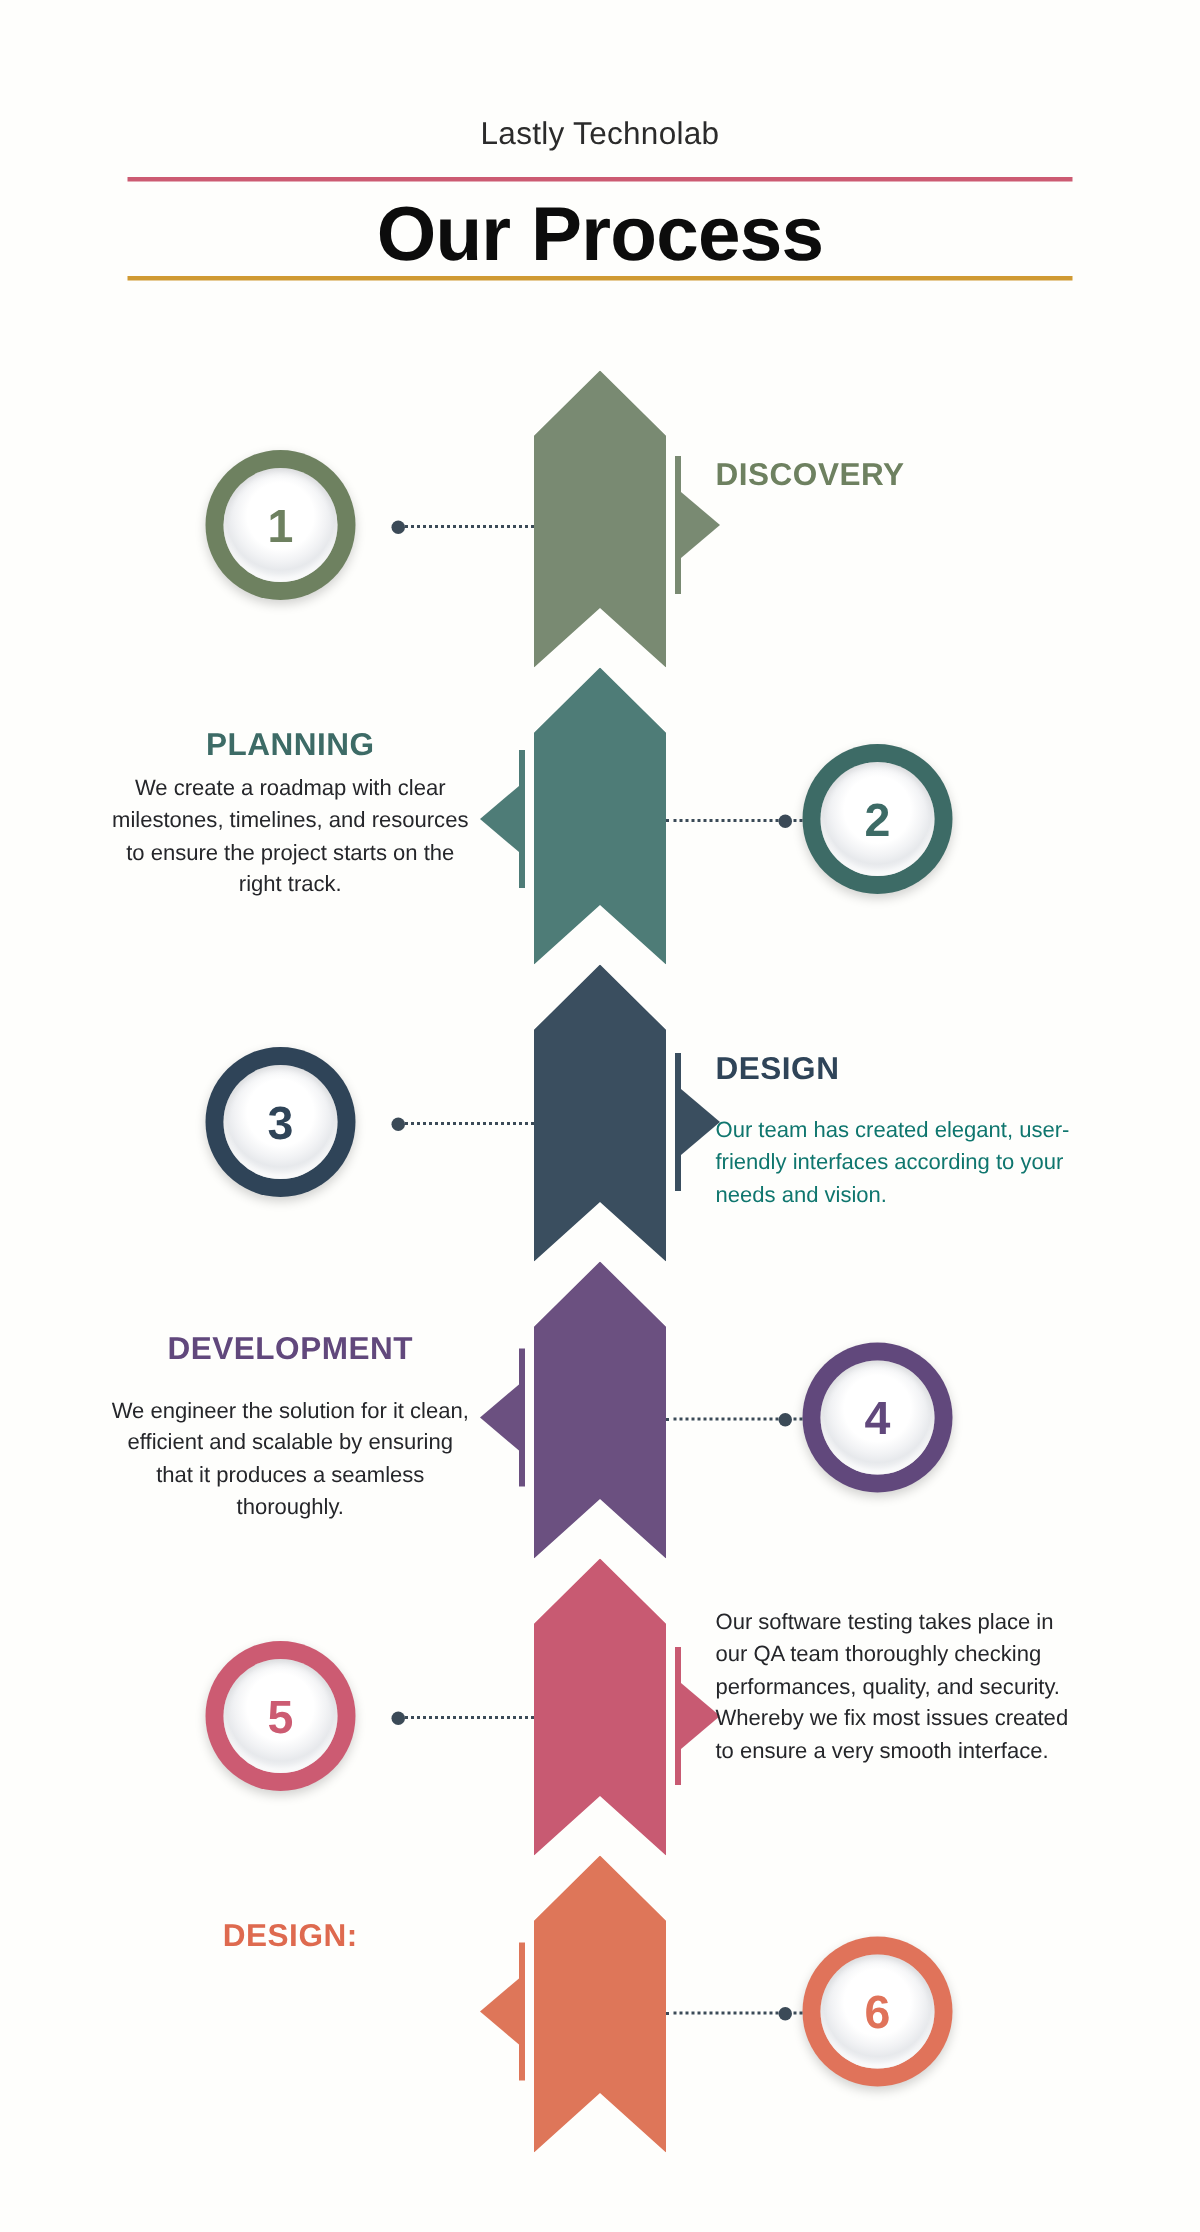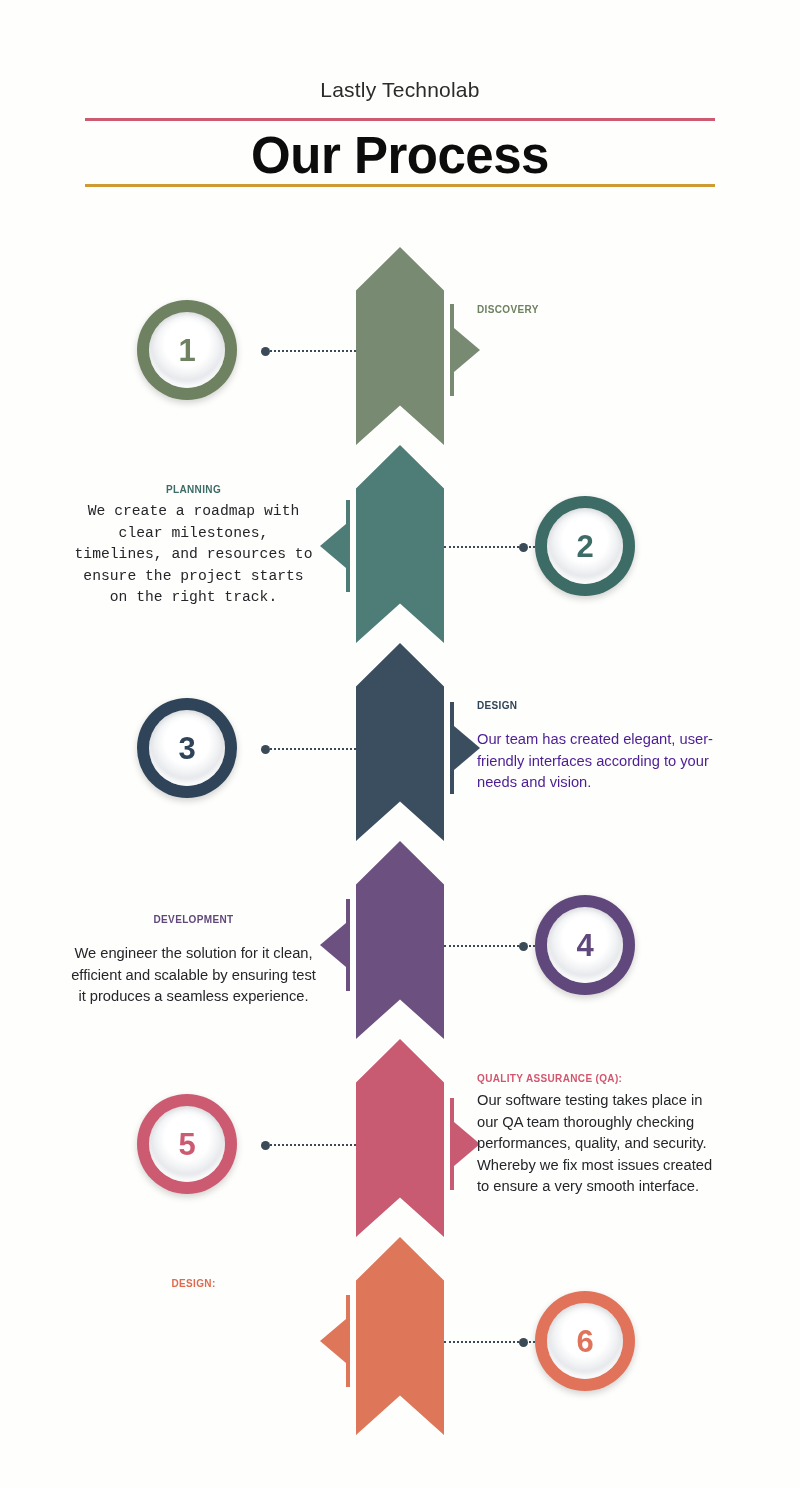--- a/index.html
+++ b/index.html
@@ -82,21 +82,21 @@
     box-shadow: inset 0 2px 5px rgba(0,0,0,.10), inset 0 -2px 4px rgba(255,255,255,.9);
     display: flex; align-items: center; justify-content: center;
   }
   .circle .num {
     font-size: 31px; font-weight: bold; line-height: 1;
   }
 
   
   .block { position: absolute; width: 245px; }
   .block .heading {
-    font-size: 10px; font-weight: bold; letter-spacing: .35px;
+    font-size: 21px; font-weight: bold; letter-spacing: .35px;
     line-height: 1.32; margin-bottom: 5px;
   }
   .block .body {
     font-size: 14.7px; color: #25262A; line-height: 1.46;
   }
   .block.left-side { text-align: center; }
   .block.right-side { text-align: left; }
   .block.gap .body { margin-top: 17px; }
 </style>
 </head>
@@ -139,65 +139,64 @@
       </div>
       <div class="circle" style="top: 496px; left: 535px; background: rgb(61, 107, 102); box-shadow: rgba(0, 0, 0, 0.18) 0px 3px 7px;">
         <div class="inner">
           <div class="num" style="color: rgb(61, 107, 102);">2</div>
         </div>
       </div>
       <div class="connector" style="top: 546px; border-top-color: rgb(59, 74, 87); left: 444px; width: 91px;"></div>
       <div class="conn-dot" style="top: 543px; left: 519px; background: rgb(59, 74, 87);"></div>
       <div class="block left-side" style="top: 483px; left: 71px;">
         <div class="heading" style="color: rgb(61, 107, 102);">PLANNING</div>
-        <div class="body" style="color: rgb(37, 38, 42); font-family: Liberation Mono, monospace;">We create a roadmap with clear milestones, timelines, and resources to ensure the project starts on the right track.</div>
+        <div class="body" style="color: rgb(37, 38, 42);">We create a roadmap with clear milestones, timelines, and resources to ensure the project starts on the right track.</div>
       </div>
       <div class="marker right" style="top: 702px; left: 450px;">
         <div class="bar" style="background: rgb(58, 78, 95);"></div>
         <div class="tri" style="border-left-color: rgb(58, 78, 95);"></div>
       </div>
       <div class="circle" style="top: 698px; left: 137px; background: rgb(47, 68, 88); box-shadow: rgba(0, 0, 0, 0.18) 0px 3px 7px;">
         <div class="inner">
           <div class="num" style="color: rgb(47, 68, 88);">3</div>
         </div>
       </div>
       <div class="connector" style="top: 748px; border-top-color: rgb(59, 74, 87); left: 265px; width: 91px;"></div>
       <div class="conn-dot" style="top: 745px; left: 261px; background: rgb(59, 74, 87);"></div>
       <div class="block right-side gap" style="top: 699px; left: 477px;">
         <div class="heading" style="color: rgb(47, 68, 88);">DESIGN</div>
-        <div class="body" style="color: #4c1d95;">Our team has created elegant, user-friendly interfaces according to your needs and vision.</div>
+        <div class="body" style="color: #0f766e;">Our team has created elegant, user-friendly interfaces according to your needs and vision.</div>
       </div>
       <div class="marker left" style="top: 899px; left: 316px;">
         <div class="bar" style="background: rgb(107, 80, 128);"></div>
         <div class="tri" style="border-right-color: rgb(107, 80, 128);"></div>
       </div>
       <div class="circle" style="top: 895px; left: 535px; background: rgb(97, 72, 124); box-shadow: rgba(0, 0, 0, 0.18) 0px 3px 7px;">
         <div class="inner">
           <div class="num" style="color: rgb(97, 72, 124);">4</div>
         </div>
       </div>
       <div class="connector" style="top: 945px; border-top-color: rgb(59, 74, 87); left: 444px; width: 91px;"></div>
       <div class="conn-dot" style="top: 942px; left: 519px; background: rgb(59, 74, 87);"></div>
       <div class="block left-side gap" style="top: 886px; left: 71px;">
-        <div class="heading" style="color: rgb(97, 72, 124); margin-top: 27px;">DEVELOPMENT</div>
-        <div class="body" style="color: rgb(37, 38, 42);">We engineer the solution for it clean, efficient and scalable by ensuring test it produces a seamless experience.</div>
+        <div class="heading" style="color: rgb(97, 72, 124);">DEVELOPMENT</div>
+        <div class="body" style="color: rgb(37, 38, 42);">We engineer the solution for it clean, efficient and scalable by ensuring that it produces a seamless thoroughly.</div>
       </div>
       <div class="marker right" style="top: 1098px; left: 450px;">
         <div class="bar" style="background: rgb(200, 90, 114);"></div>
         <div class="tri" style="border-left-color: rgb(200, 90, 114);"></div>
       </div>
       <div class="circle" style="top: 1094px; left: 137px; background: rgb(204, 91, 114); box-shadow: rgba(0, 0, 0, 0.18) 0px 3px 7px;">
         <div class="inner">
           <div class="num" style="color: rgb(204, 91, 114);">5</div>
         </div>
       </div>
       <div class="connector" style="top: 1144px; border-top-color: rgb(59, 74, 87); left: 265px; width: 91px;"></div>
       <div class="conn-dot" style="top: 1141px; left: 261px; background: rgb(59, 74, 87);"></div>
       <div class="block right-side" style="top: 1072px; left: 477px;">
-        <div class="heading" style="color: rgb(211, 86, 111);">QUALITY ASSURANCE (QA):</div>
         <div class="body" style="color: rgb(37, 38, 42);">Our software testing takes place in our QA team thoroughly checking performances, quality, and security. Whereby we fix most issues created to ensure a very smooth interface.</div>
       </div>
       <div class="marker left" style="top: 1295px; left: 316px;">
         <div class="bar" style="background: rgb(222, 118, 89);"></div>
         <div class="tri" style="border-right-color: rgb(222, 118, 89);"></div>
       </div>
       <div class="circle" style="top: 1291px; left: 535px; background: rgb(224, 115, 90); box-shadow: rgba(0, 0, 0, 0.18) 0px 3px 7px;">
         <div class="inner">
           <div class="num" style="color: rgb(224, 115, 90);">6</div>
         </div>

